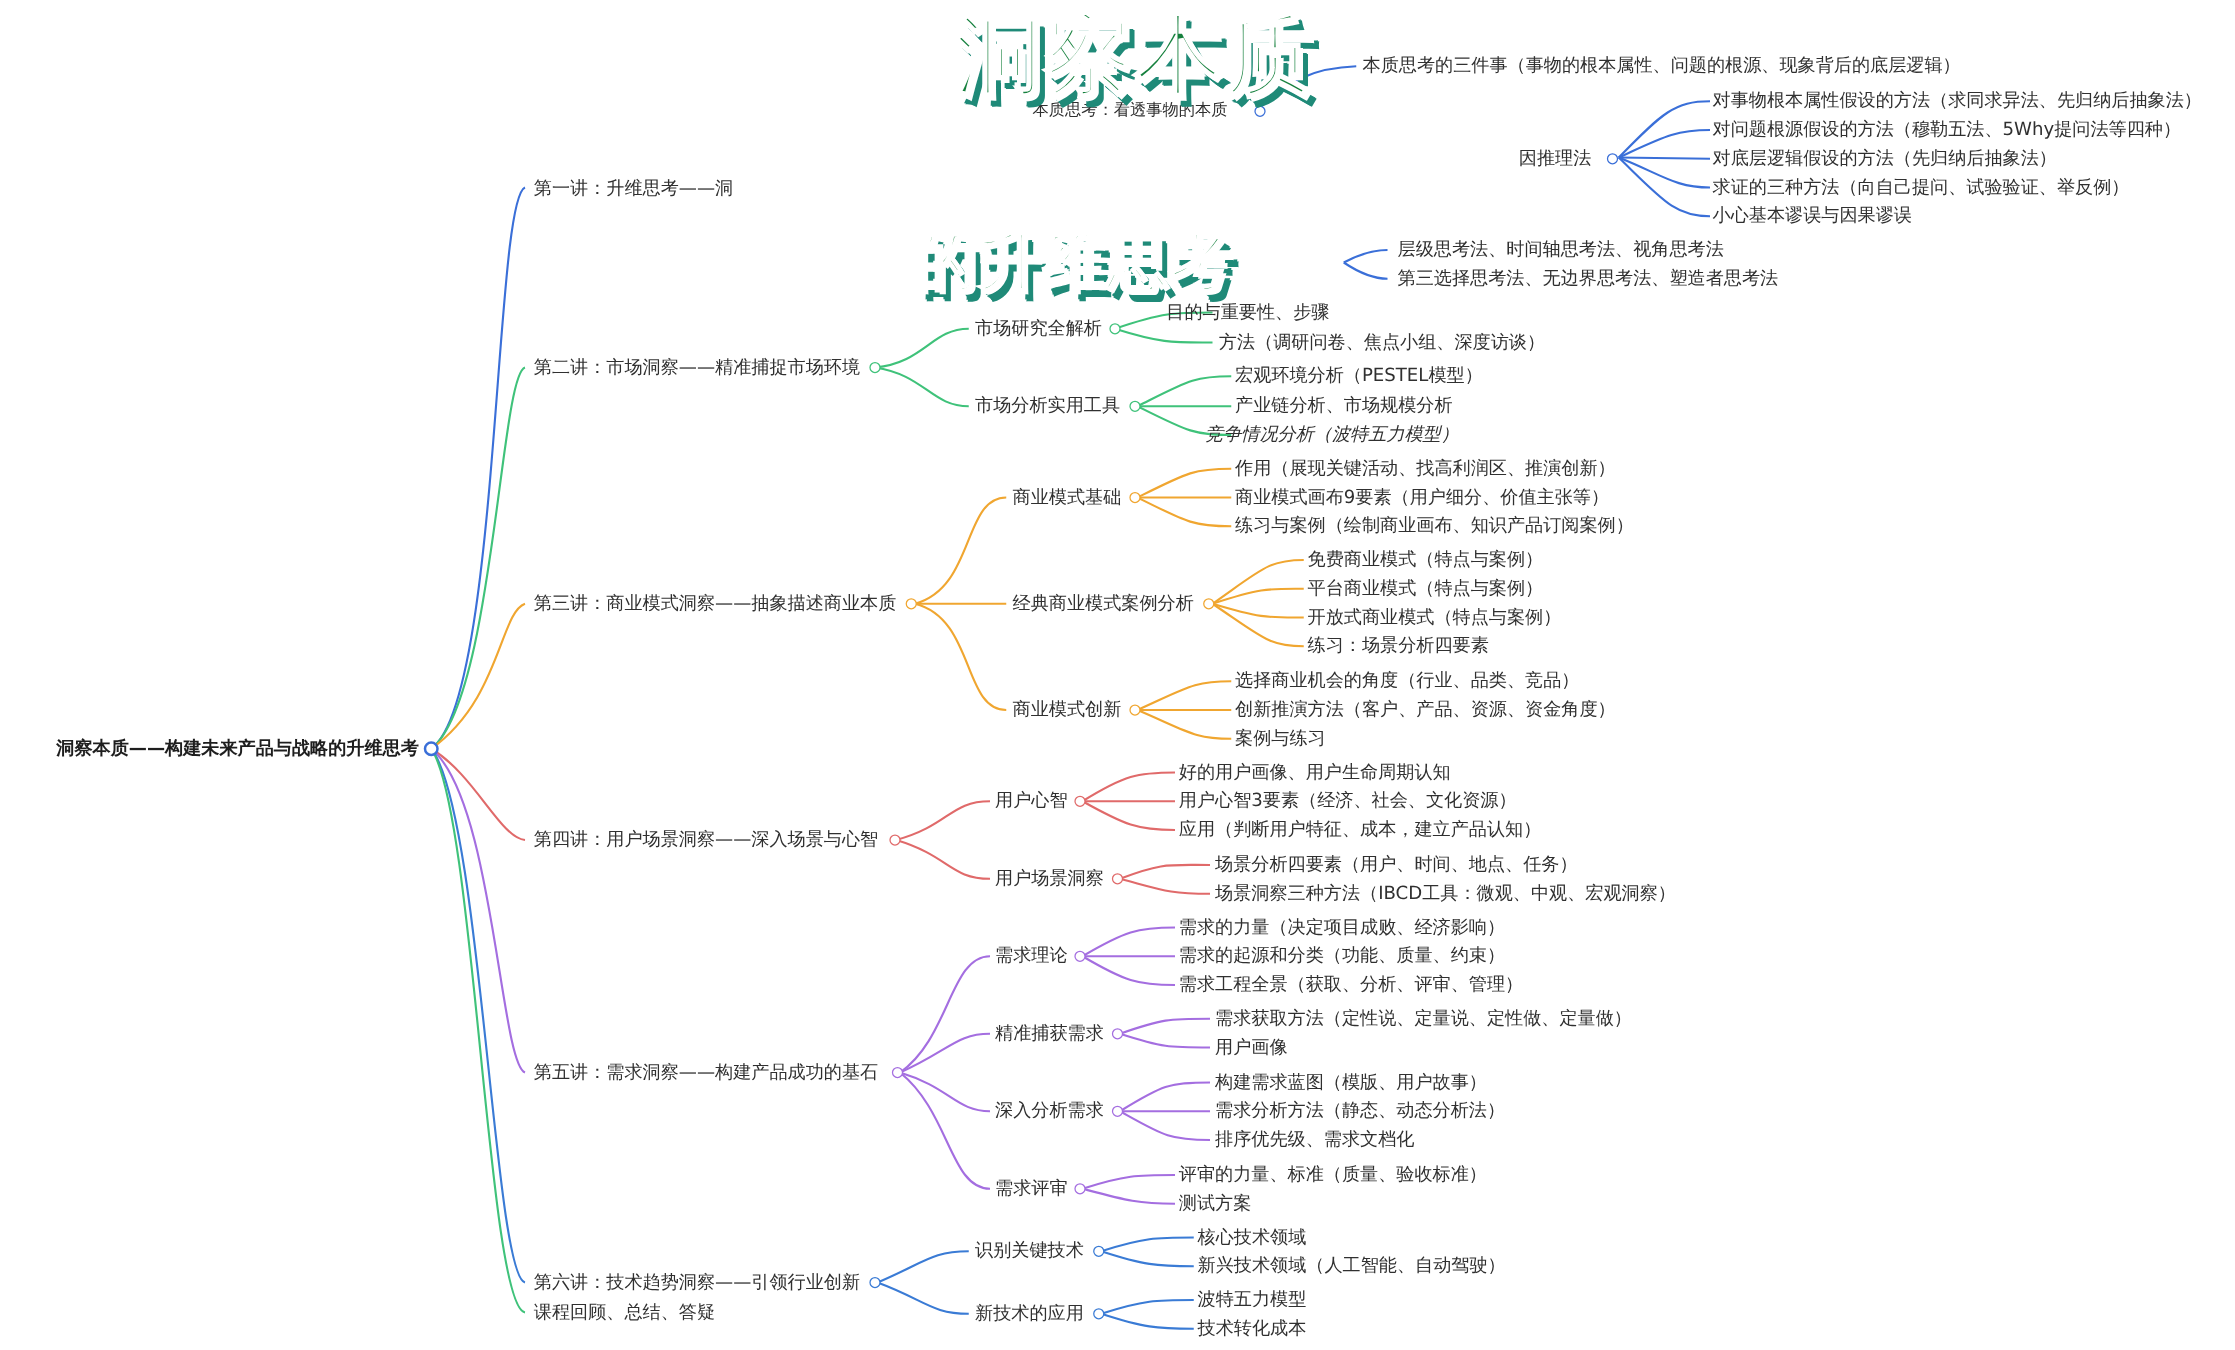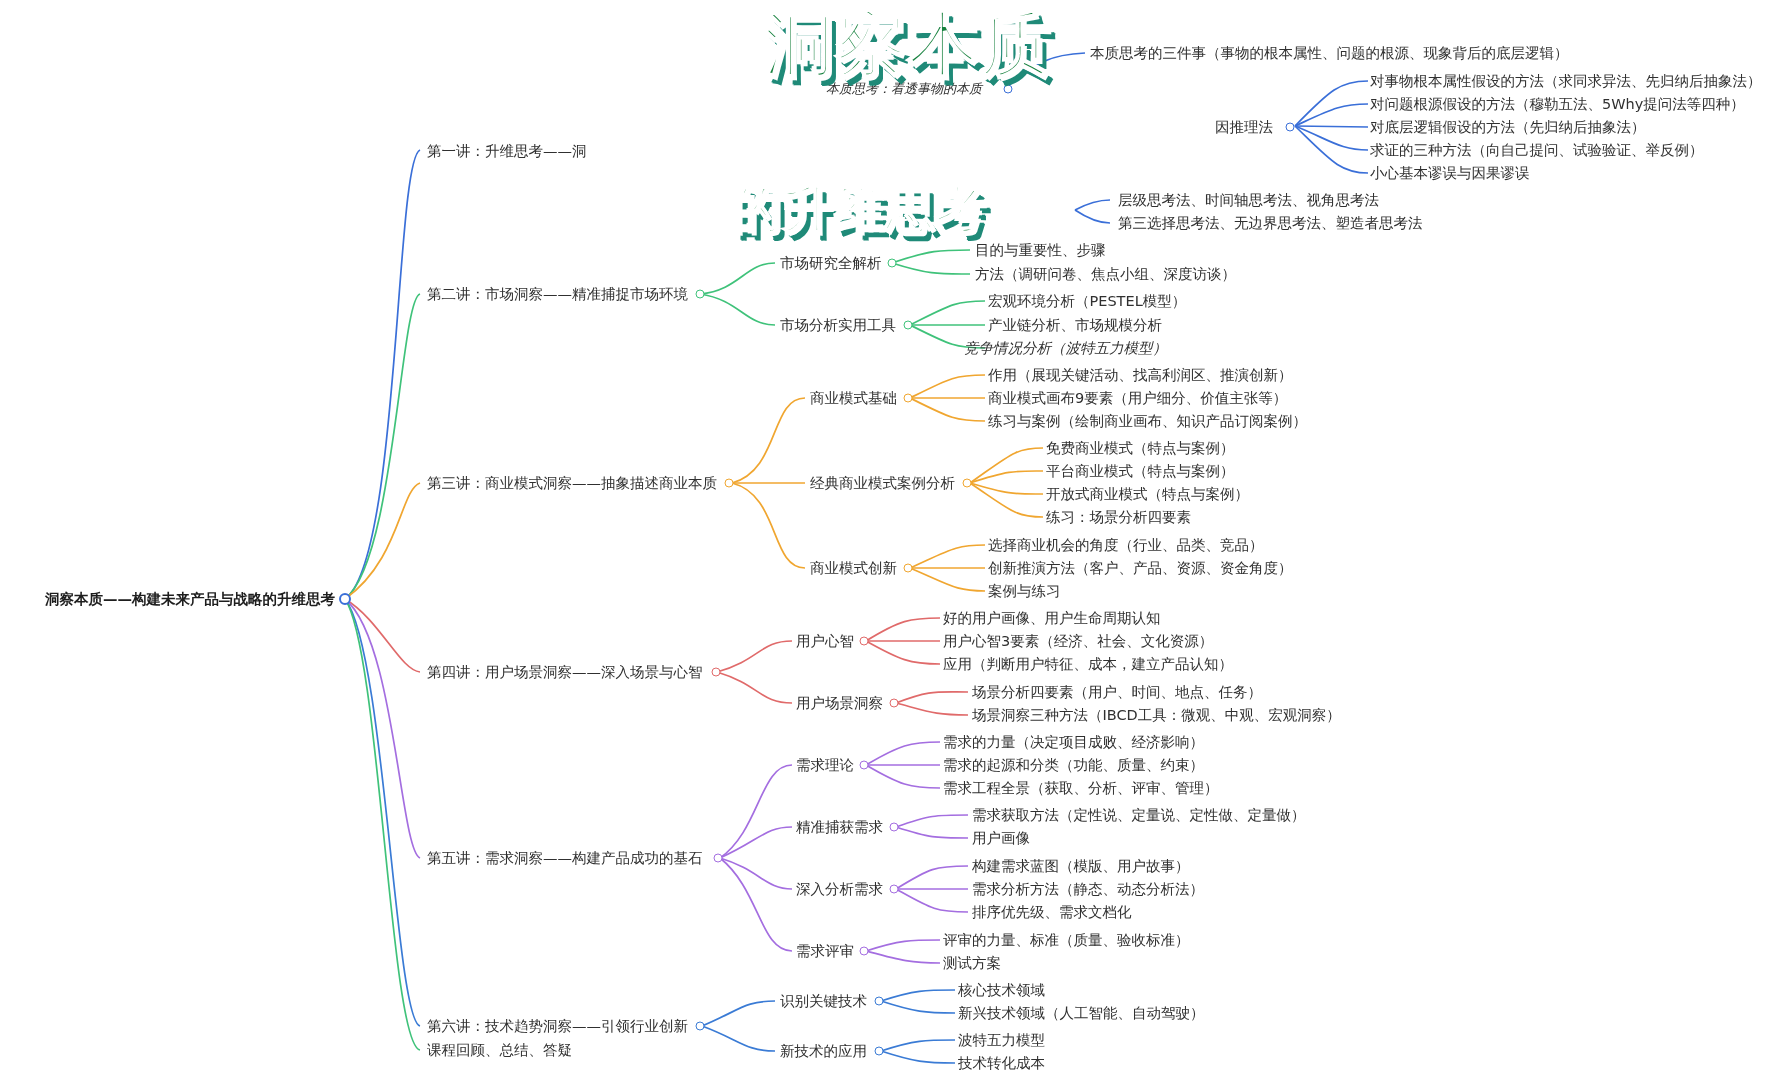--- a/index.html
+++ b/index.html
@@ -100,41 +100,41 @@
     <path d="M881 1051 C 915 1040, 925 1040, 955 1040" stroke="#3a7bd5"></path>
     <path d="M881 1051 C 915 1062, 925 1063, 955 1063" stroke="#3a7bd5"></path>
   </svg>
 
   
   <div class="node root" style="left:45px; top:599px;">洞察本质——构建未来产品与战略的升维思考</div>
   <div class="dot big" style="left:345px; top:599px; border-color:#3a6fd8;"></div>
 
   
   <div class="node" style="left:427px; top:151px;">第一讲：升维思考——洞</div>
-  <div class="node" style="left:826px; top:89px; font-size:13px;font-style:italic;">本质思考：看透事物的本质</div>
+  <div class="node" style="left:826px; top:89px; font-size:13px;">本质思考：看透事物的本质</div>
   <div class="dot" style="left:1008px; top:89px; border-color:#3a6fd8;"></div>
   <div class="node" style="left:1090px; top:53px;">本质思考的三件事（事物的根本属性、问题的根源、现象背后的底层逻辑）</div>
 
   <div class="node" style="left:1215px; top:127px;">因推理法</div>
   <div class="dot" style="left:1290px; top:127px; border-color:#3a6fd8;"></div>
   <div class="node" style="left:1370px; top:81px;">对事物根本属性假设的方法（求同求异法、先归纳后抽象法）</div>
   <div class="node" style="left:1370px; top:104px;">对问题根源假设的方法（穆勒五法、5Why提问法等四种）</div>
   <div class="node" style="left:1370px; top:127px;">对底层逻辑假设的方法（先归纳后抽象法）</div>
   <div class="node" style="left:1370px; top:150px;">求证的三种方法（向自己提问、试验验证、举反例）</div>
   <div class="node" style="left:1370px; top:173px;">小心基本谬误与因果谬误</div>
 
   <div class="node" style="left:1118px; top:200px;">层级思考法、时间轴思考法、视角思考法</div>
   <div class="node" style="left:1118px; top:223px;">第三选择思考法、无边界思考法、塑造者思考法</div>
 
   
   <div class="node" style="left:427px; top:294px;">第二讲：市场洞察——精准捕捉市场环境</div>
   <div class="dot" style="left:700px; top:294px; border-color:#3fc27a;"></div>
   <div class="node" style="left:780px; top:263px;">市场研究全解析</div>
   <div class="dot" style="left:892px; top:263px; border-color:#3fc27a;"></div>
-  <div class="node" style="left:975px; top:250px;text-align:right;">目的与重要性、步骤</div>
+  <div class="node" style="left:933px; top:250px;text-align:right;">目的与重要性、步骤</div>
   <div class="node" style="left:975px; top:274px;">方法（调研问卷、焦点小组、深度访谈）</div>
   <div class="node" style="left:780px; top:325px;">市场分析实用工具</div>
   <div class="dot" style="left:908px; top:325px; border-color:#3fc27a;"></div>
   <div class="node" style="left:988px; top:301px;">宏观环境分析（PESTEL模型）</div>
   <div class="node" style="left:988px; top:325px;">产业链分析、市场规模分析</div>
   <div class="node" style="left:964px; top:348px;font-style:italic;">竞争情况分析（波特五力模型）</div>
 
   
   <div class="node" style="left:427px; top:483px;">第三讲：商业模式洞察——抽象描述商业本质</div>
   <div class="dot" style="left:729px; top:483px; border-color:#f0a630;"></div>

